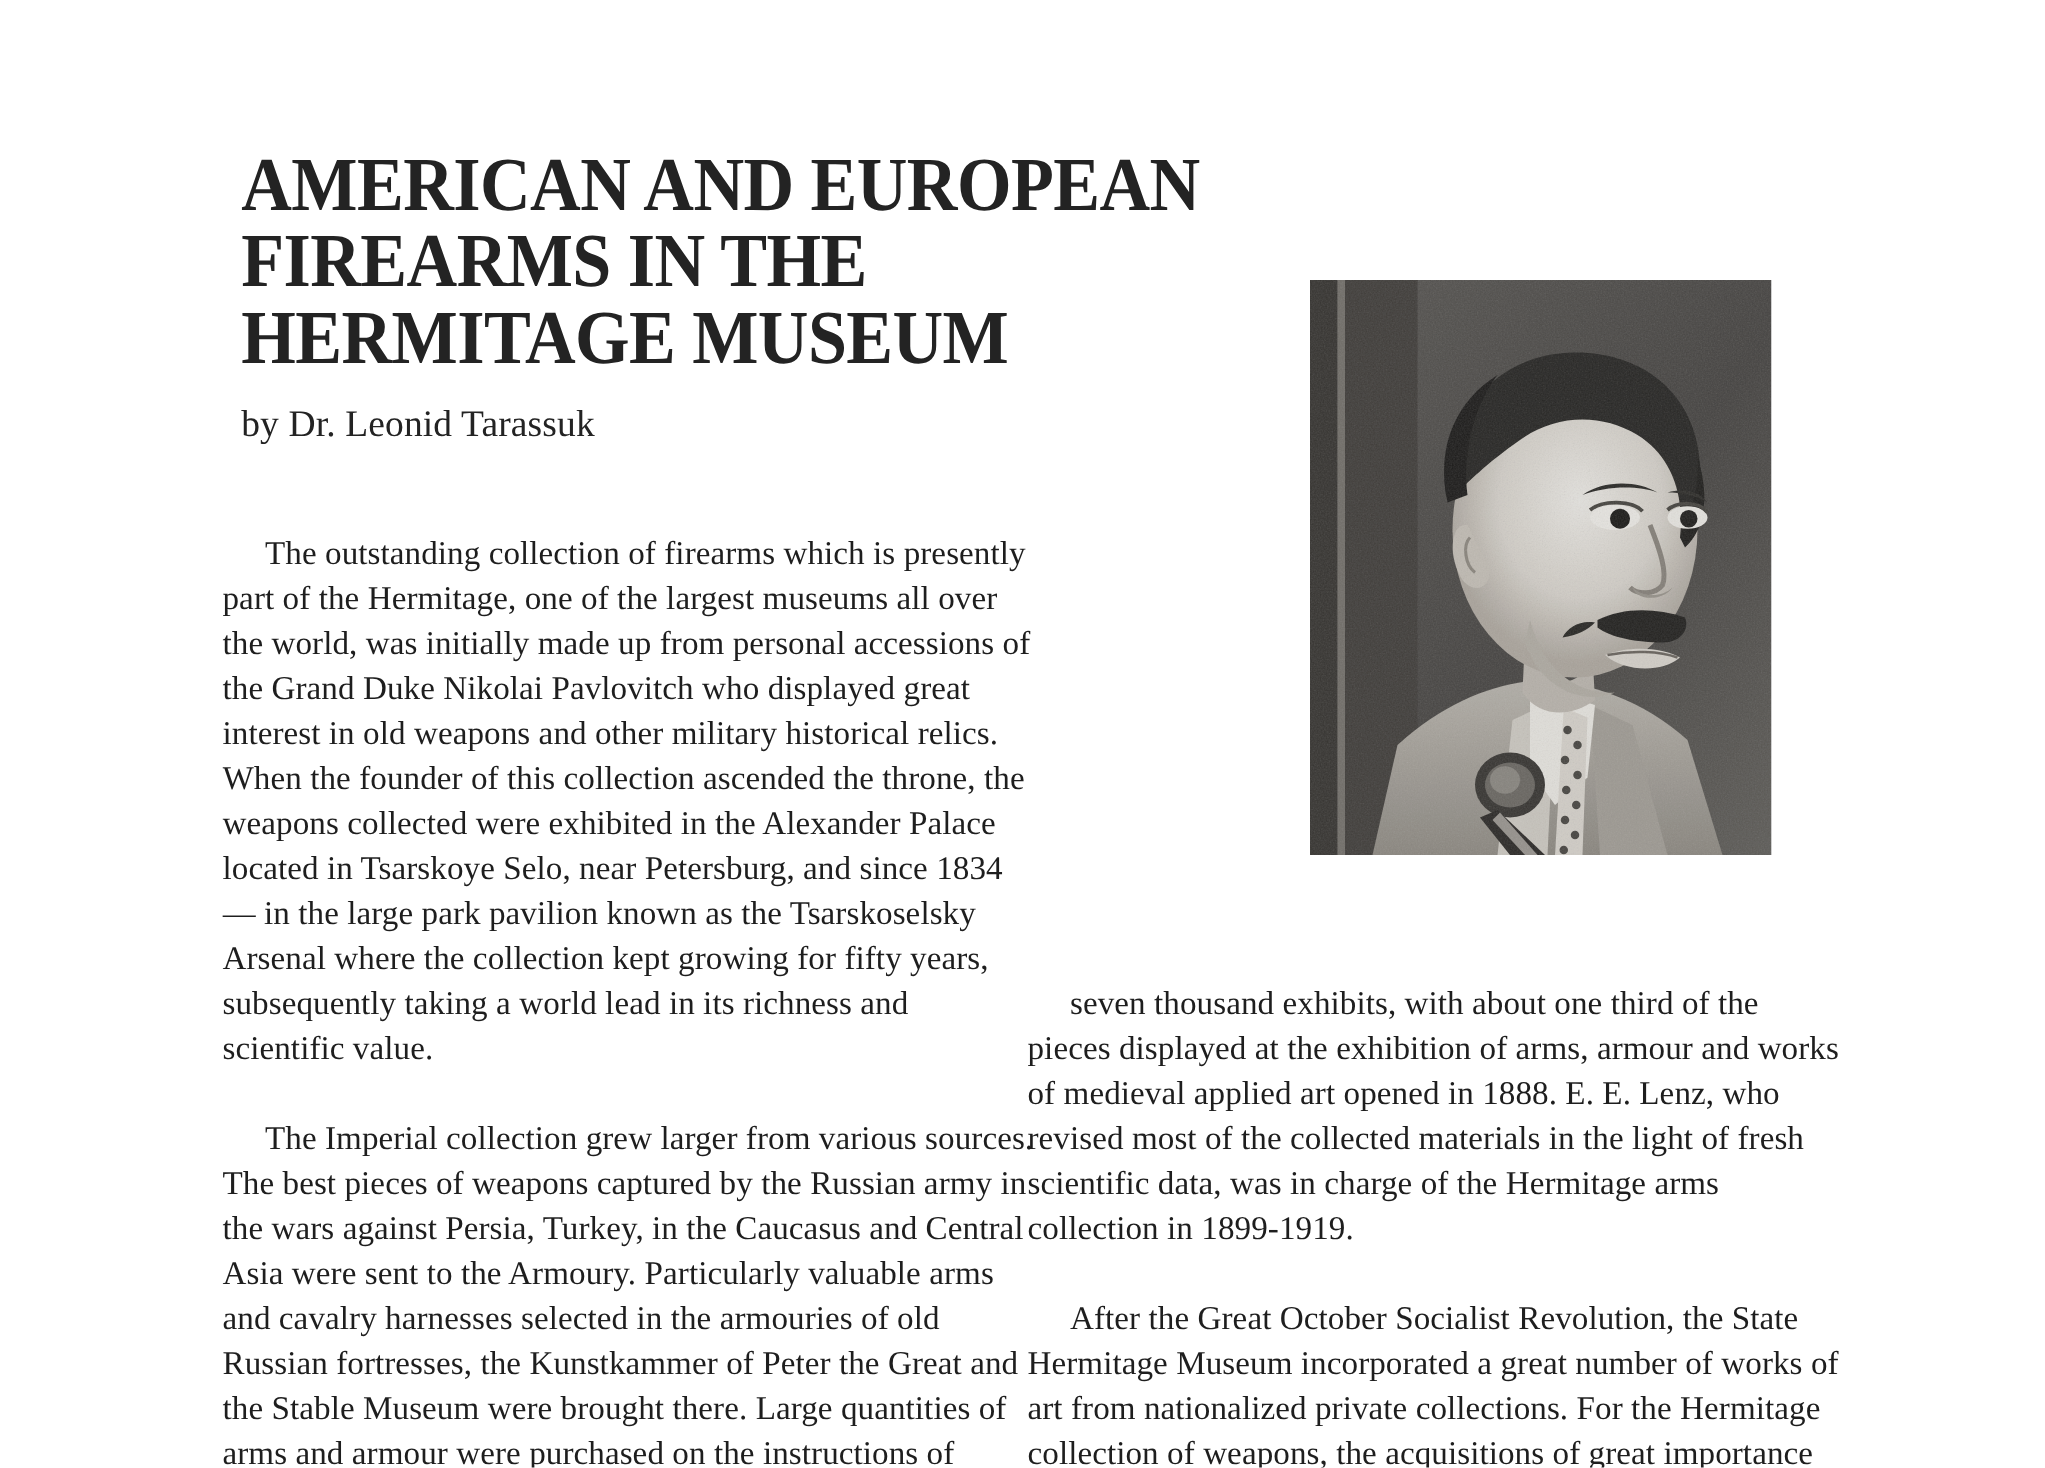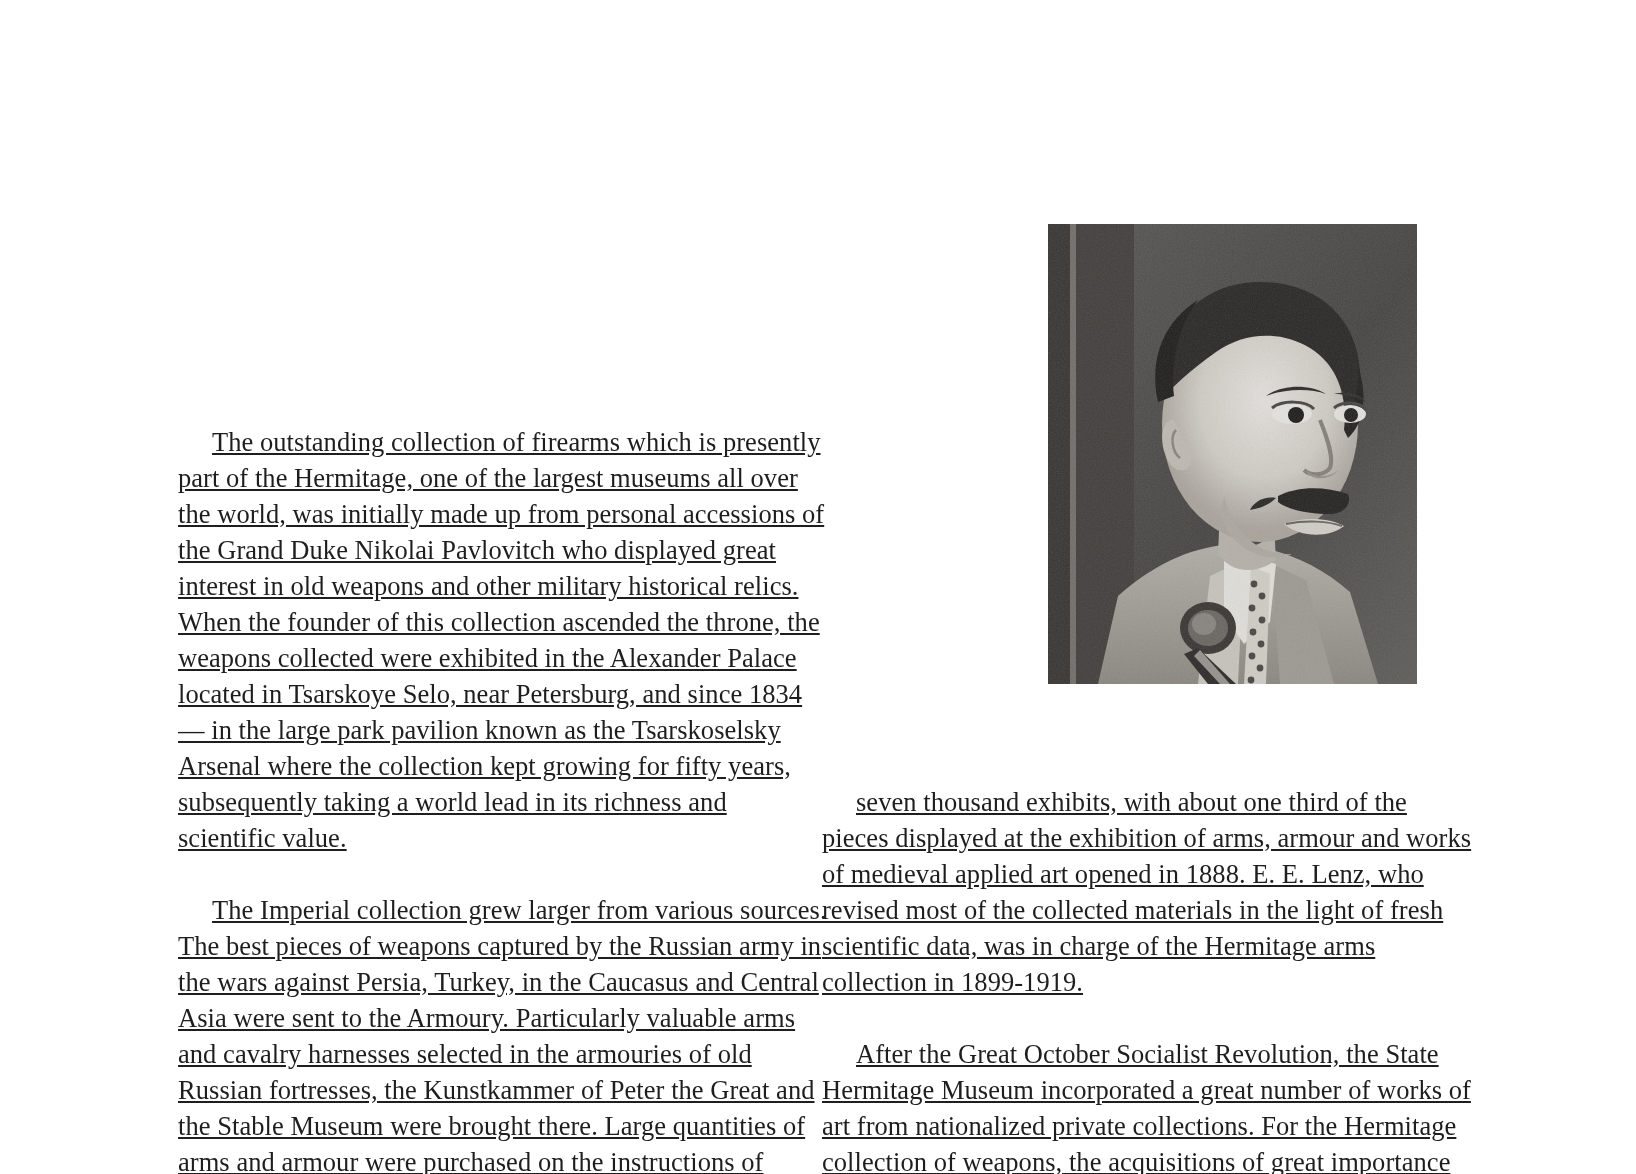--- a/index.html
+++ b/index.html
@@ -77,28 +77,34 @@
     top: 388px;
     width: 650px;
     height: 790px;
   }
   .col-right {
     left: 822px;
     top: 748px;
     width: 650px;
     height: 430px;
   }
-  .para { margin: 0; text-indent: 34px; text-decoration: underline; }
+  .para { margin: 0; text-indent: 34px; }
   .para + .para { margin-top: 0; }
 </style>
 </head>
 <body>
 
 <div class="page">
 
+  <div class="title-block">
+    <h1 class="article-title">AMERICAN AND EUROPEAN
+FIREARMS IN THE
+HERMITAGE MUSEUM</h1>
+    <p class="byline">by Dr. Leonid Tarassuk</p>
+  </div>
 
   <div class="photo-frame">
     <svg class="photo-svg" viewBox="0 0 369 460" preserveAspectRatio="none">
       <defs>
         <filter id="grain">
           <feTurbulence type="fractalNoise" baseFrequency="0.85" numOctaves="3" seed="7" result="n"></feTurbulence>
           <feColorMatrix in="n" type="saturate" values="0"></feColorMatrix>
           <feComponentTransfer>
             <feFuncA type="linear" slope="0.30"></feFuncA>
           </feComponentTransfer>

